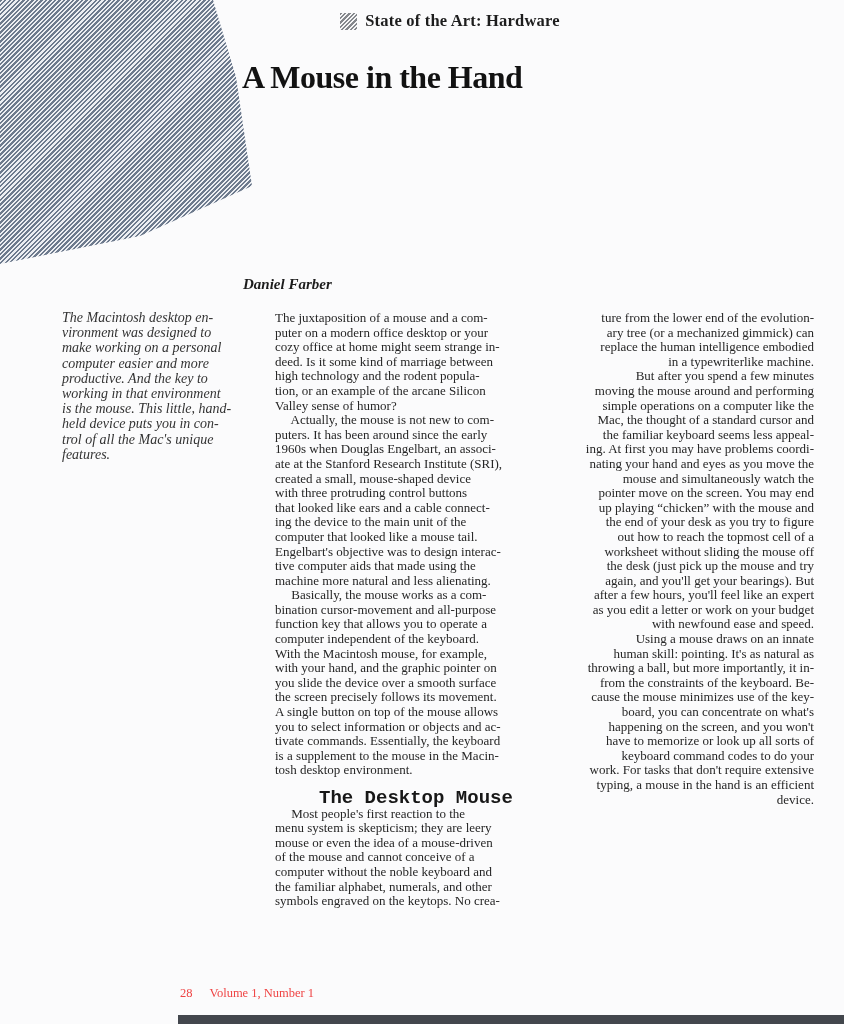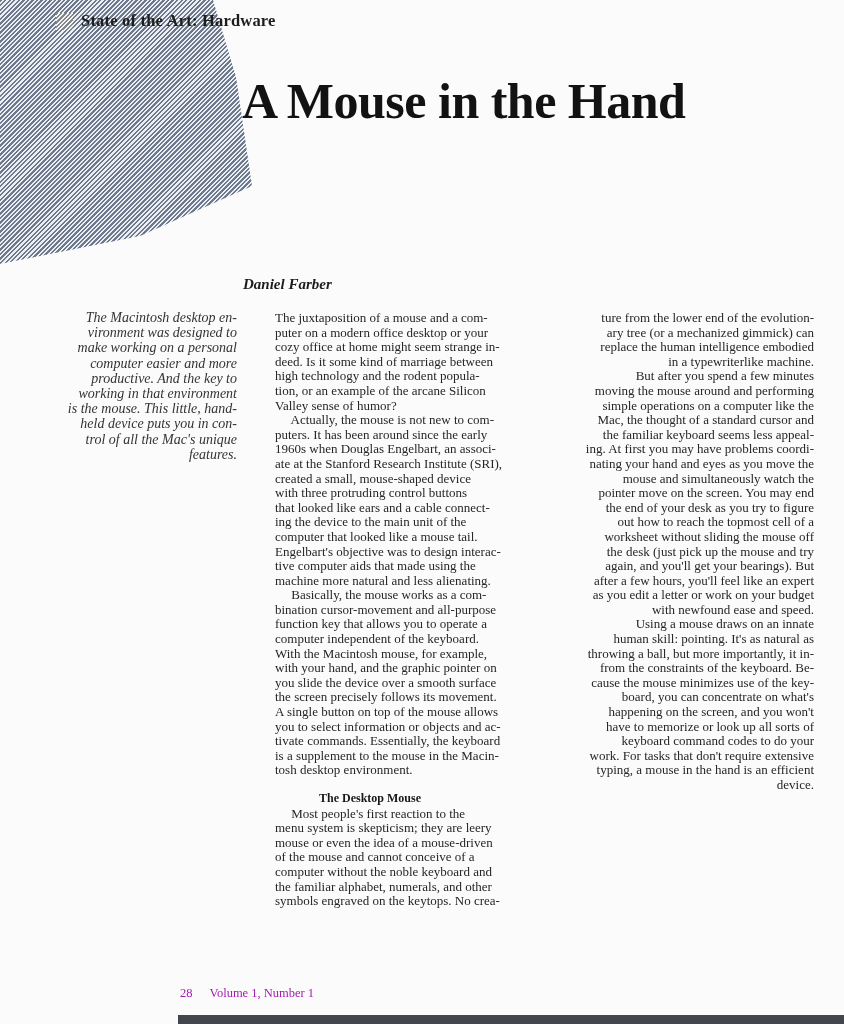--- a/index.html
+++ b/index.html
@@ -13,52 +13,52 @@
   }
   
   .hatch-graphic {
     position:absolute; top:0; left:0;
     width:254px; height:266px;
     clip-path: polygon(0 0, 213px 0, 236px 77px, 252px 186px, 140px 236px, 0 264px);
   }
   
   .kicker {
     position:absolute; top:11px; left:0; width:100%;
-    display:flex; justify-content:flex-start; align-items:center; gap:8px;
+    display:flex; justify-content:center; align-items:center; gap:8px;
     padding-left:56px; box-sizing:border-box;
   }
   .kicker-icon { width:17px; height:17px; flex:0 0 auto; }
   .kicker-label { font-weight:bold; font-size:16.5px; color:#1d1d1d; letter-spacing:0.2px; }
   
   .title {
     position:absolute; top:38px; left:242px;
-    font-size:50px; font-weight:bold; letter-spacing:-0.5px;
+    font-size:32px; font-weight:bold; letter-spacing:-0.5px;
     color:#121212; white-space:nowrap;
   }
   .byline {
     position:absolute; top:276px; left:243px;
     font-style:italic; font-weight:bold; font-size:15px; color:#1c1c1c;text-align:right;
   }
   
   .deck {
-    position:absolute; top:310px; left:47px; width:190px;
-    font-style:italic; font-size:14px; line-height:15.2px; color:#333333;text-align:right;
+    position:absolute; top:310px; left:62px; width:190px;
+    font-style:italic; font-size:14px; line-height:15.2px; color:#333333;
   }
   .deck .line { white-space:pre; }
   
   .col { position:absolute; top:311px; font-size:13px; line-height:14.6px; color:#262626; }
   .col .line { white-space:pre; }
   .col-mid   { left:275px; width:258px; }
   .col-right { left:556px; width:258px;text-align:right; }
   .section-heading {
     margin:13px 0 1px 0; padding-left:44px;
-    font-weight:bold; font-size:12px; color:#171717;
+    font-weight:bold; font-size:19px; color:#171717;font-family:Liberation Mono, monospace;
   }
   
-  .footer { position:absolute; top:986px; left:180px; font-size:12.5px; color:#a21caf; display:flex; }
+  .footer { position:absolute; top:986px; left:180px; font-size:12.5px; color:#ef4444; display:flex; }
   .footer .issue { margin-left:17px; }
   
   .bottom-bar { position:absolute; left:178px; right:0; bottom:0; height:9px; }
 </style>
 </head>
 <body>
 
 <div class="page">
 
   <div class="hatch-graphic" style="background: repeating-linear-gradient(135deg, rgb(109, 122, 141) 0px, rgb(109, 122, 141) 1.7px, rgb(236, 238, 242) 1.7px, rgb(236, 238, 242) 3.2px);"></div>
@@ -139,20 +139,21 @@
       <div class="line">in a typewriterlike machine.</div>
       <div class="line">     But after you spend a few minutes</div>
       <div class="line">moving the mouse around and performing</div>
       <div class="line">simple operations on a computer like the</div>
       <div class="line">Mac, the thought of a standard cursor and</div>
       <div class="line">the familiar keyboard seems less appeal-</div>
       <div class="line">ing. At first you may have problems coordi-</div>
       <div class="line">nating your hand and eyes as you move the</div>
       <div class="line">mouse and simultaneously watch the</div>
       <div class="line">pointer move on the screen. You may end</div>
+      <div class="line">up playing “chicken” with the mouse and</div>
       <div class="line">the end of your desk as you try to figure</div>
       <div class="line">out how to reach the topmost cell of a</div>
       <div class="line">worksheet without sliding the mouse off</div>
       <div class="line">the desk (just pick up the mouse and try</div>
       <div class="line">again, and you'll get your bearings). But</div>
       <div class="line">after a few hours, you'll feel like an expert</div>
       <div class="line">as you edit a letter or work on your budget</div>
       <div class="line">with newfound ease and speed.</div>
       <div class="line">     Using a mouse draws on an innate</div>
       <div class="line">human skill: pointing. It's as natural as</div>

